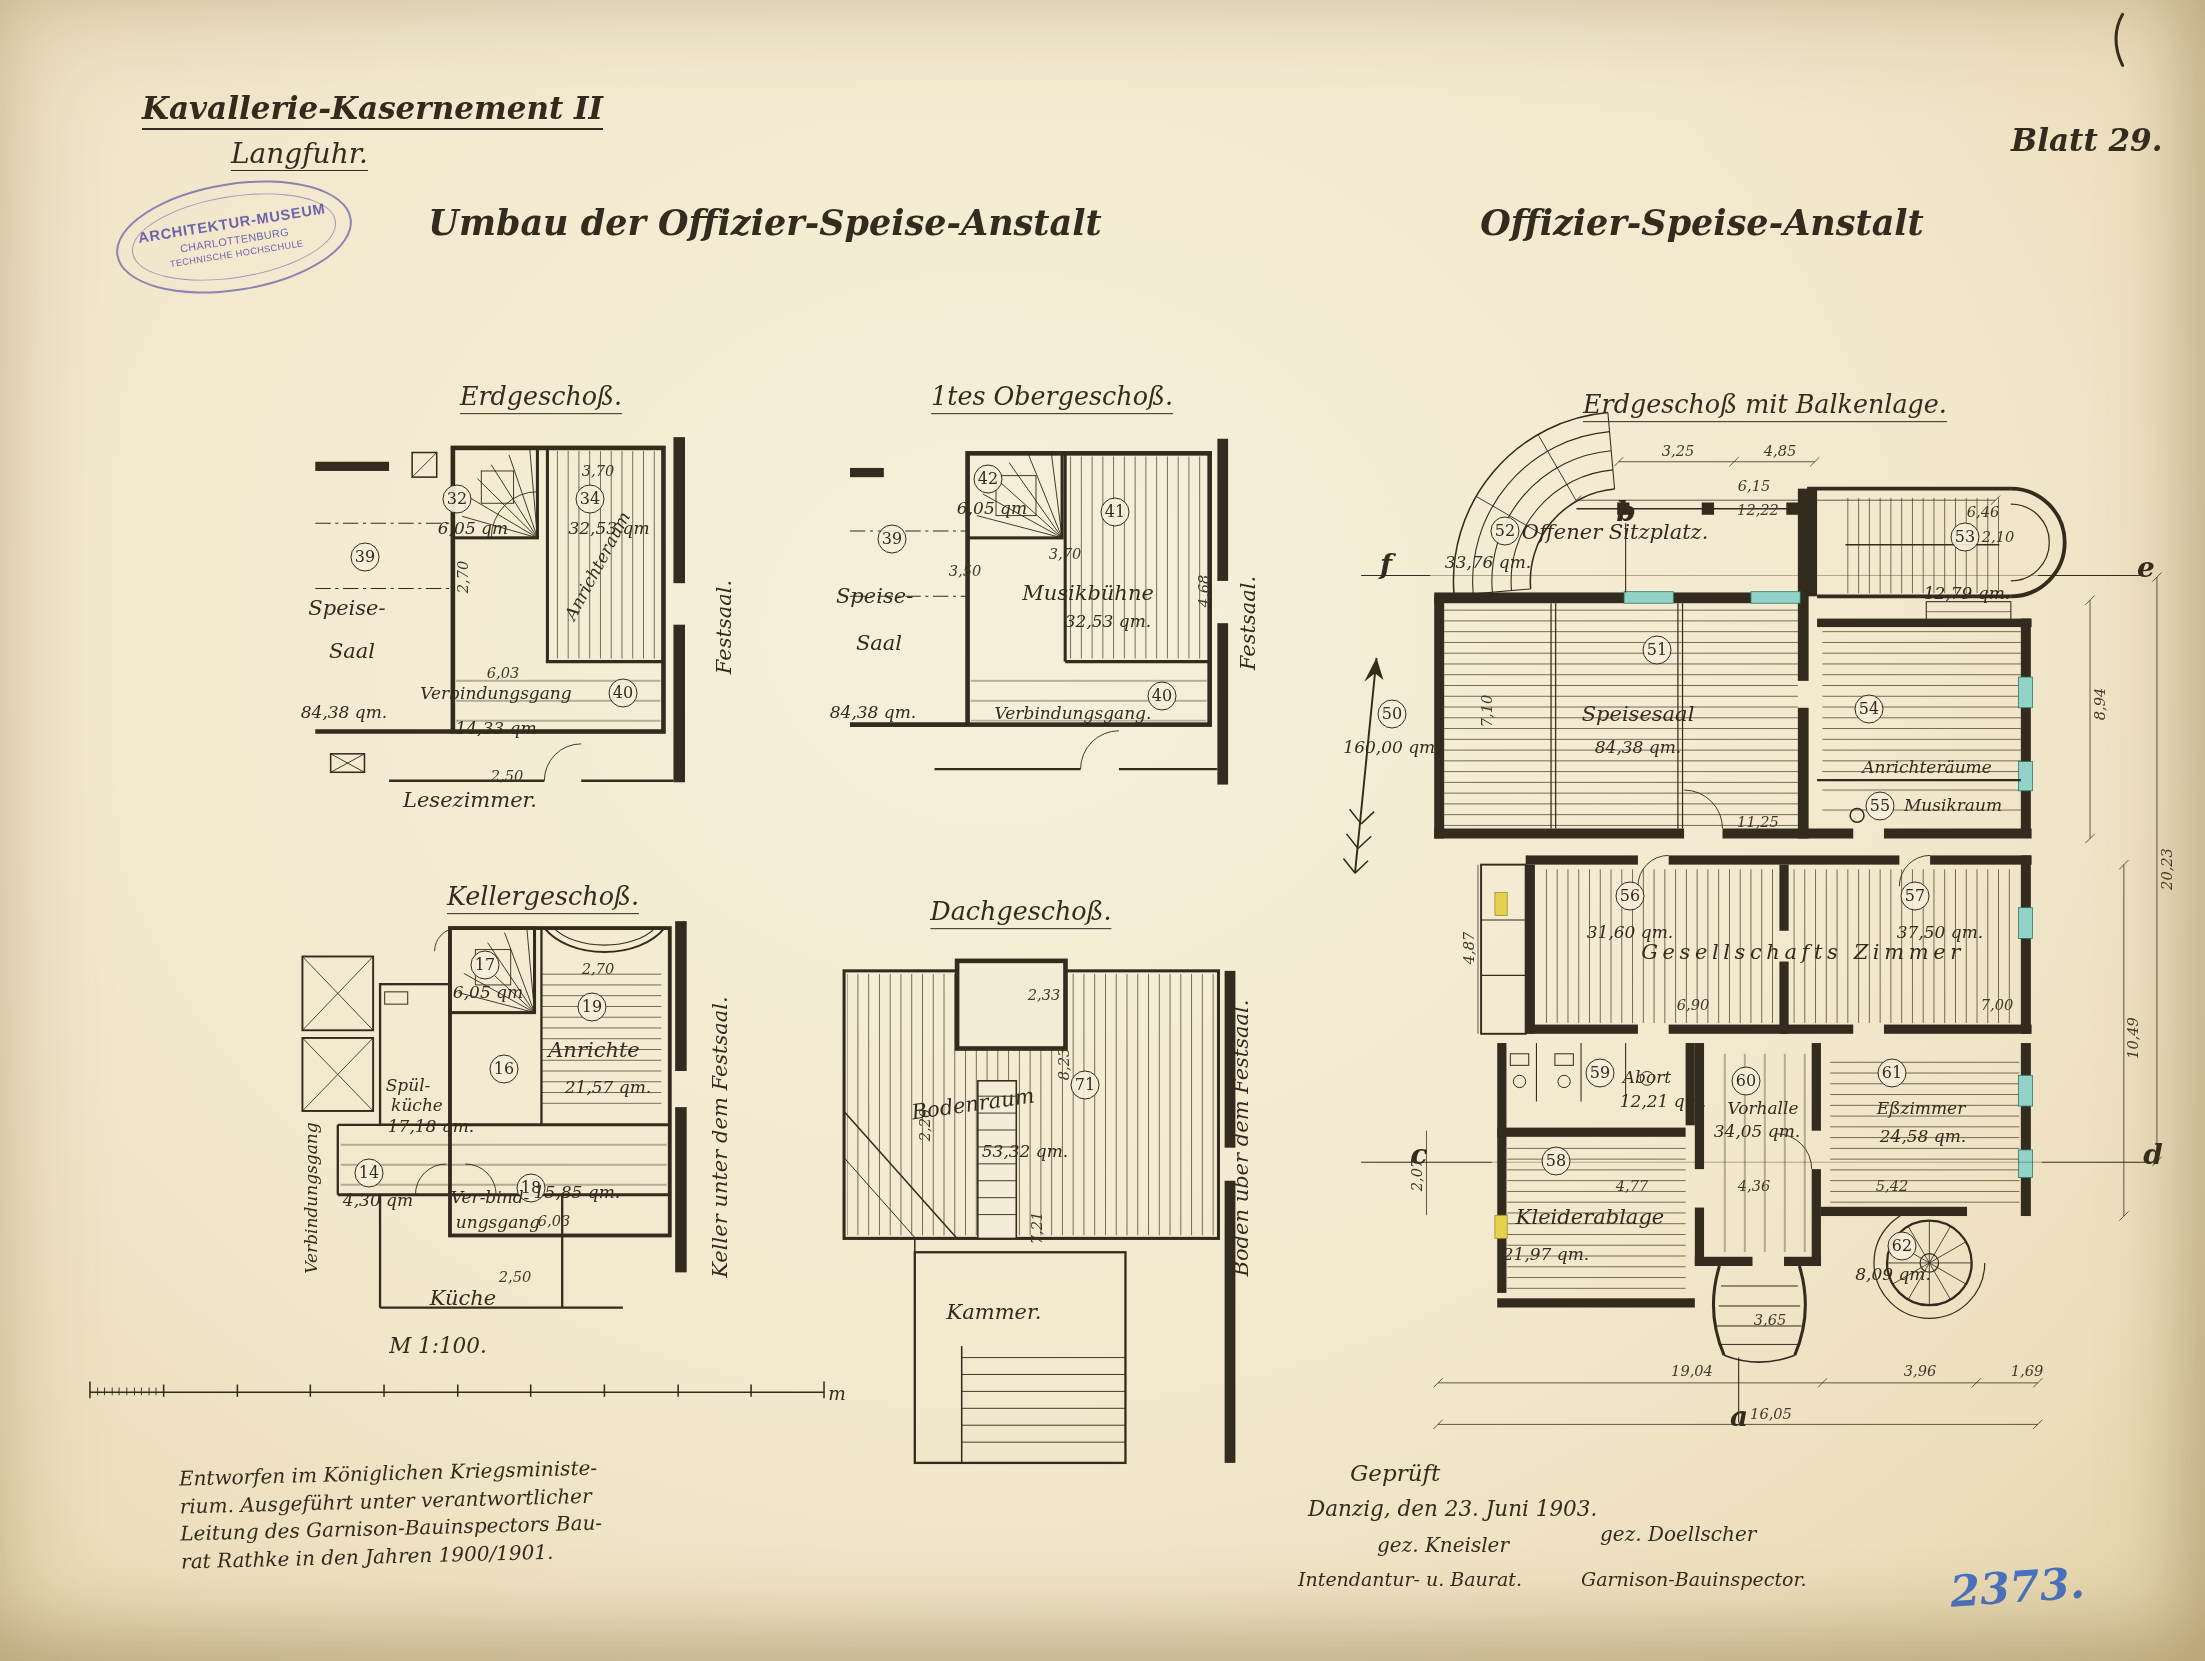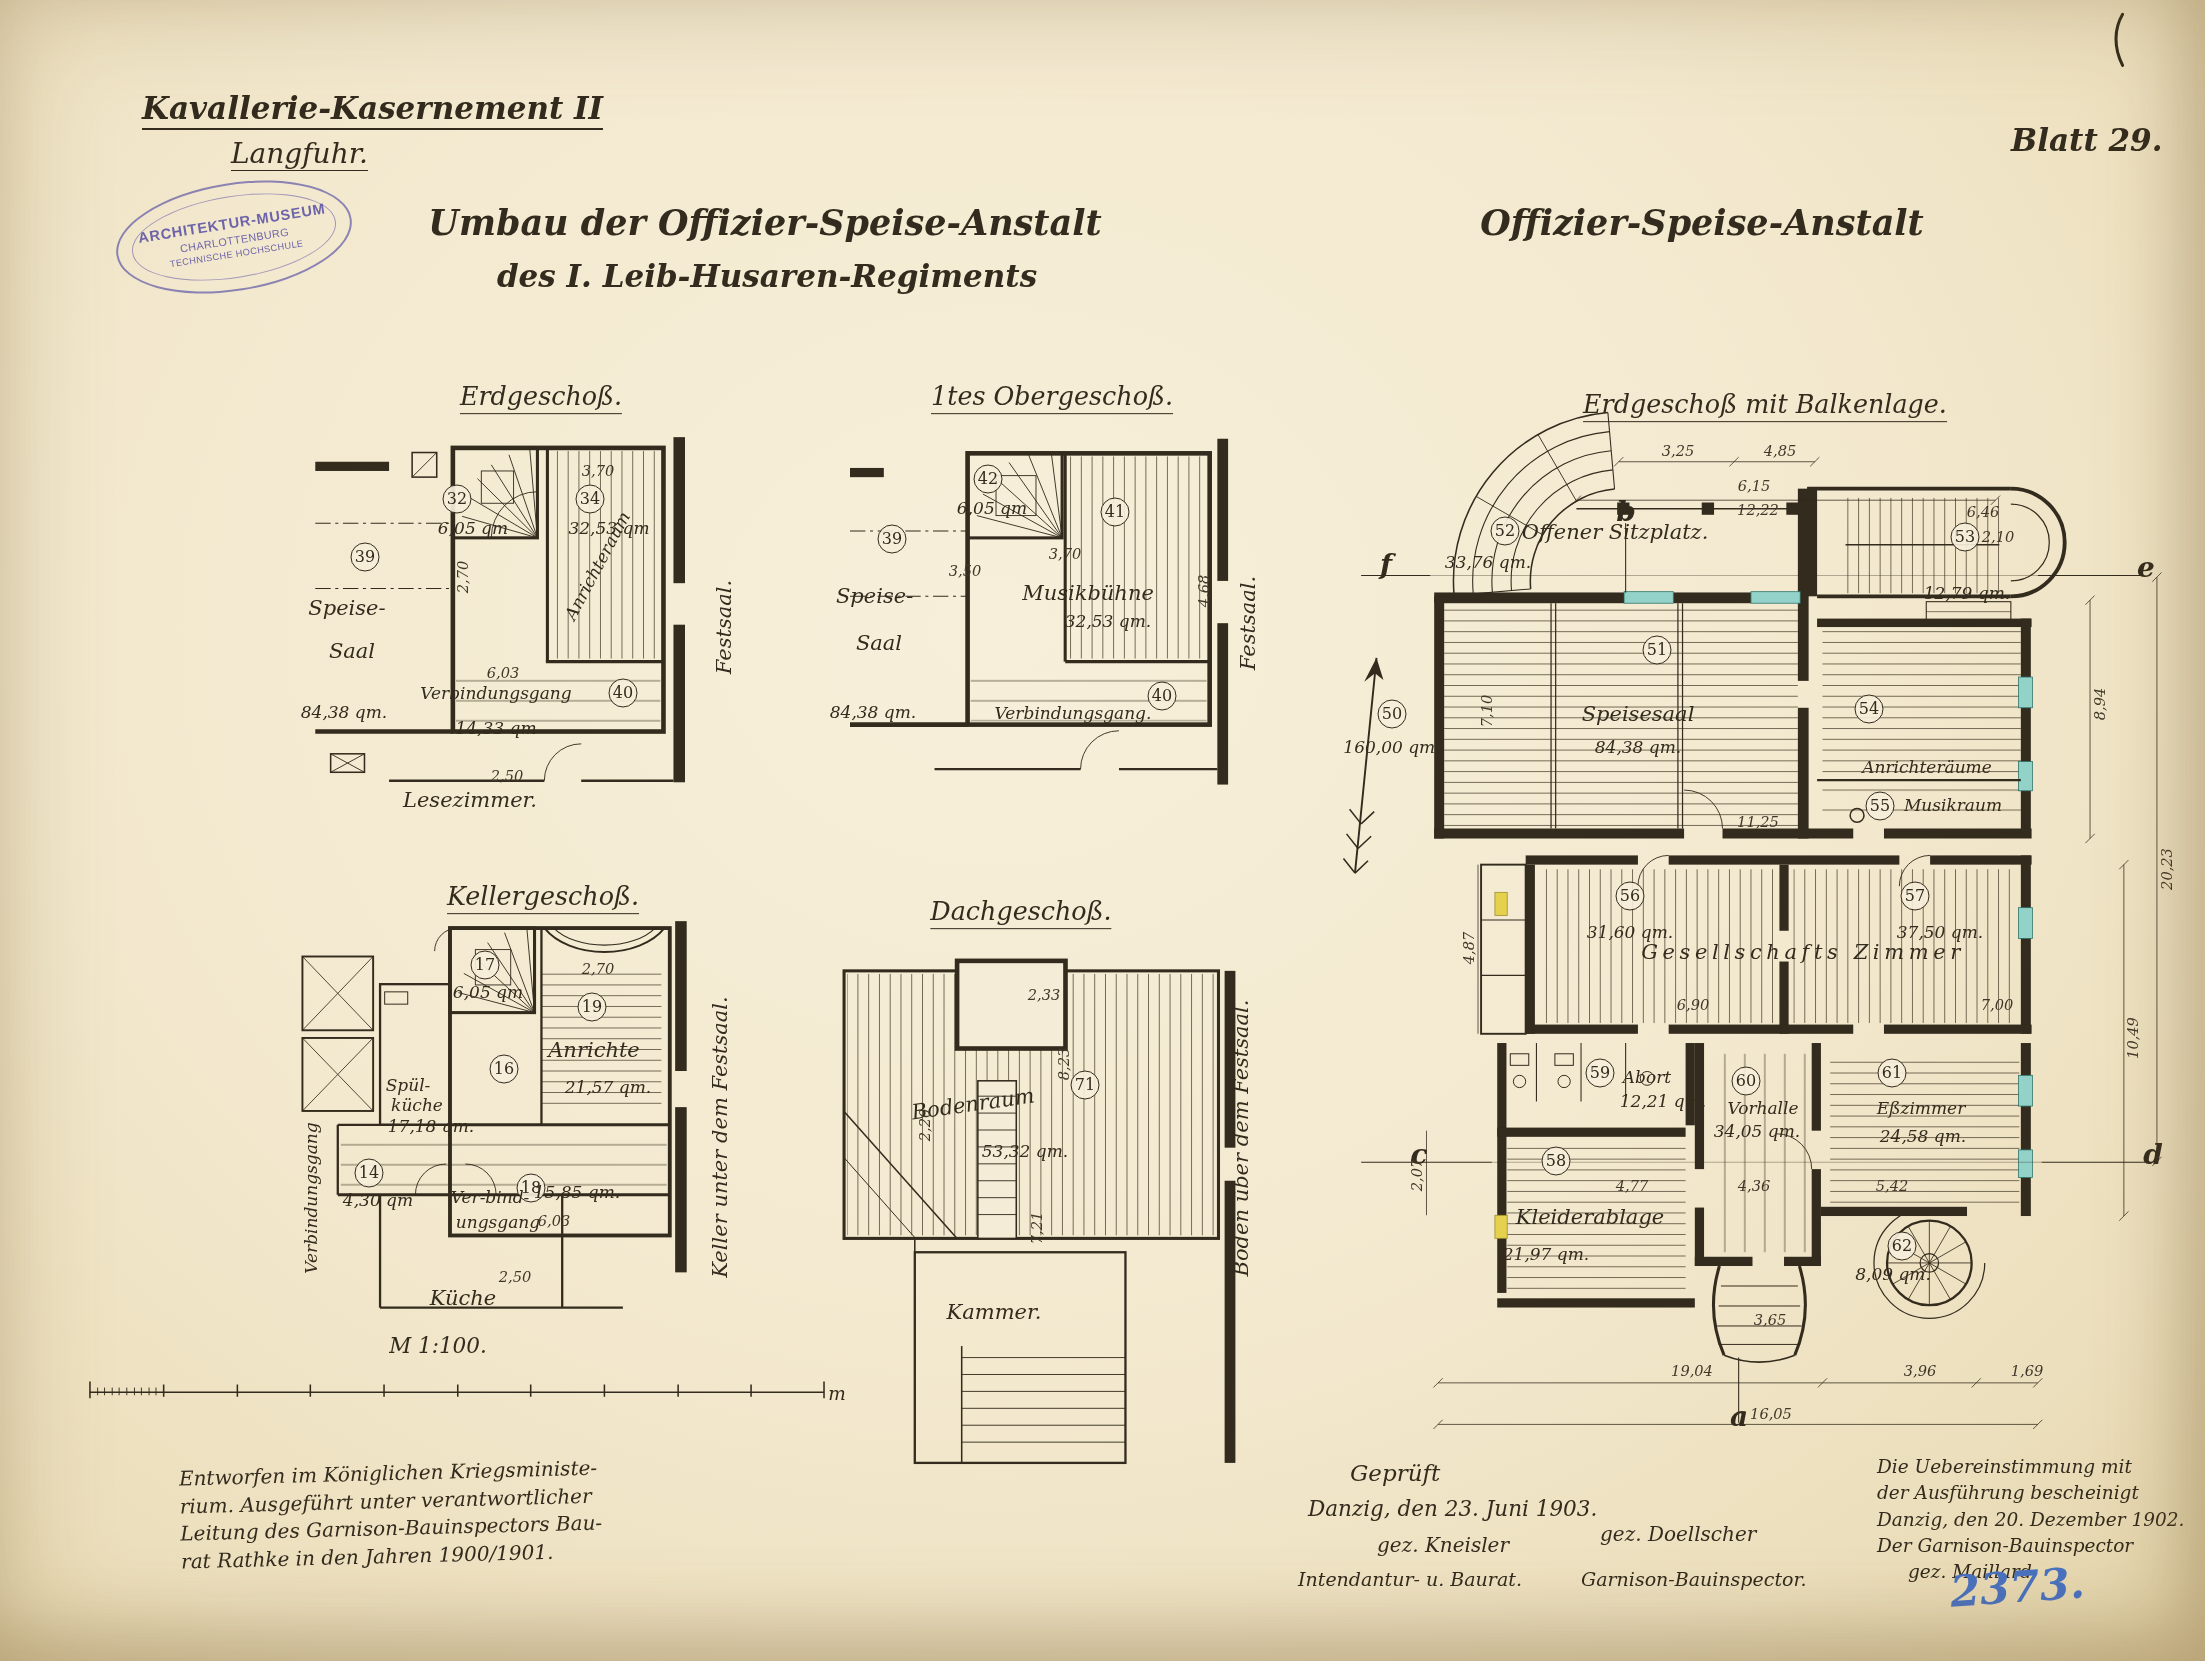--- a/index.html
+++ b/index.html
@@ -67,21 +67,20 @@
     <div class="stamp-inner">
       <div class="st1">ARCHITEKTUR-MUSEUM</div>
       <div class="st2">CHARLOTTENBURG</div>
       <div class="st3">TECHNISCHE HOCHSCHULE</div>
     </div>
   </div>
 
   <div class="abs blatt" style="left:2011px;top:123px">Blatt 29.</div>
 
   <div class="lbl sub-title" style="left:765px;top:223px">Umbau der Offizier-Speise-Anstalt</div>
-  <div class="lbl sub-title2" style="left:767px;top:277px">des I. Leib-Husaren-Regiments</div>
   <div class="lbl sub-title" style="left:1702px;top:223px">Offizier-Speise-Anstalt</div>
 
   <svg class="plan" style="left:2104px;top:12.3px" width="28" height="58" viewBox="0 0 36 76">
     <path d="M24,70 C12,46 13,22 24,3" stroke="#332b1d" stroke-width="4" fill="none" stroke-linecap="round"></path>
   </svg>
 
   <div class="lbl title" style="left:541px;top:398px">Erdgeschoß.</div>
   <div class="lbl title" style="left:1052px;top:398px">1tes Obergeschoß.</div>
   <div class="lbl title" style="left:543px;top:898px">Kellergeschoß.</div>
   <div class="lbl title" style="left:1021px;top:913px">Dachgeschoß.</div>
@@ -496,24 +495,17 @@
     <div>rat Rathke in den Jahren 1900/1901.</div>
   </div>
 
   <div class="abs foot" style="left:1350px;top:1458px;font-size:23px">Geprüft</div>
   <div class="abs foot" style="left:1308px;top:1494px;font-size:21.5px">Danzig, den 23. Juni 1903.</div>
   <div class="abs foot" style="left:1377px;top:1532px">gez. Kneisler</div>
   <div class="abs foot" style="left:1600px;top:1521px">gez. Doellscher</div>
   <div class="abs foot" style="left:1298px;top:1566px;font-size:19px">Intendantur- u. Baurat.</div>
   <div class="abs foot" style="left:1581px;top:1566px;font-size:19px">Garnison-Bauinspector.</div>
 
-  <div class="abs foot2" style="left:1877px;top:1454px">
-    <div>Die Uebereinstimmung mit</div>
-    <div>der Ausführung bescheinigt</div>
-    <div>Danzig, den 20. Dezember 1902.</div>
-    <div>Der Garnison-Bauinspector</div>
-    <div style="padding-left:31px">gez. Maillard</div>
-  </div>
 
   <div class="abs blue-num" style="left:1950px;top:1563px">2373.</div>
 
 </div>
 
 
 </body></html>

